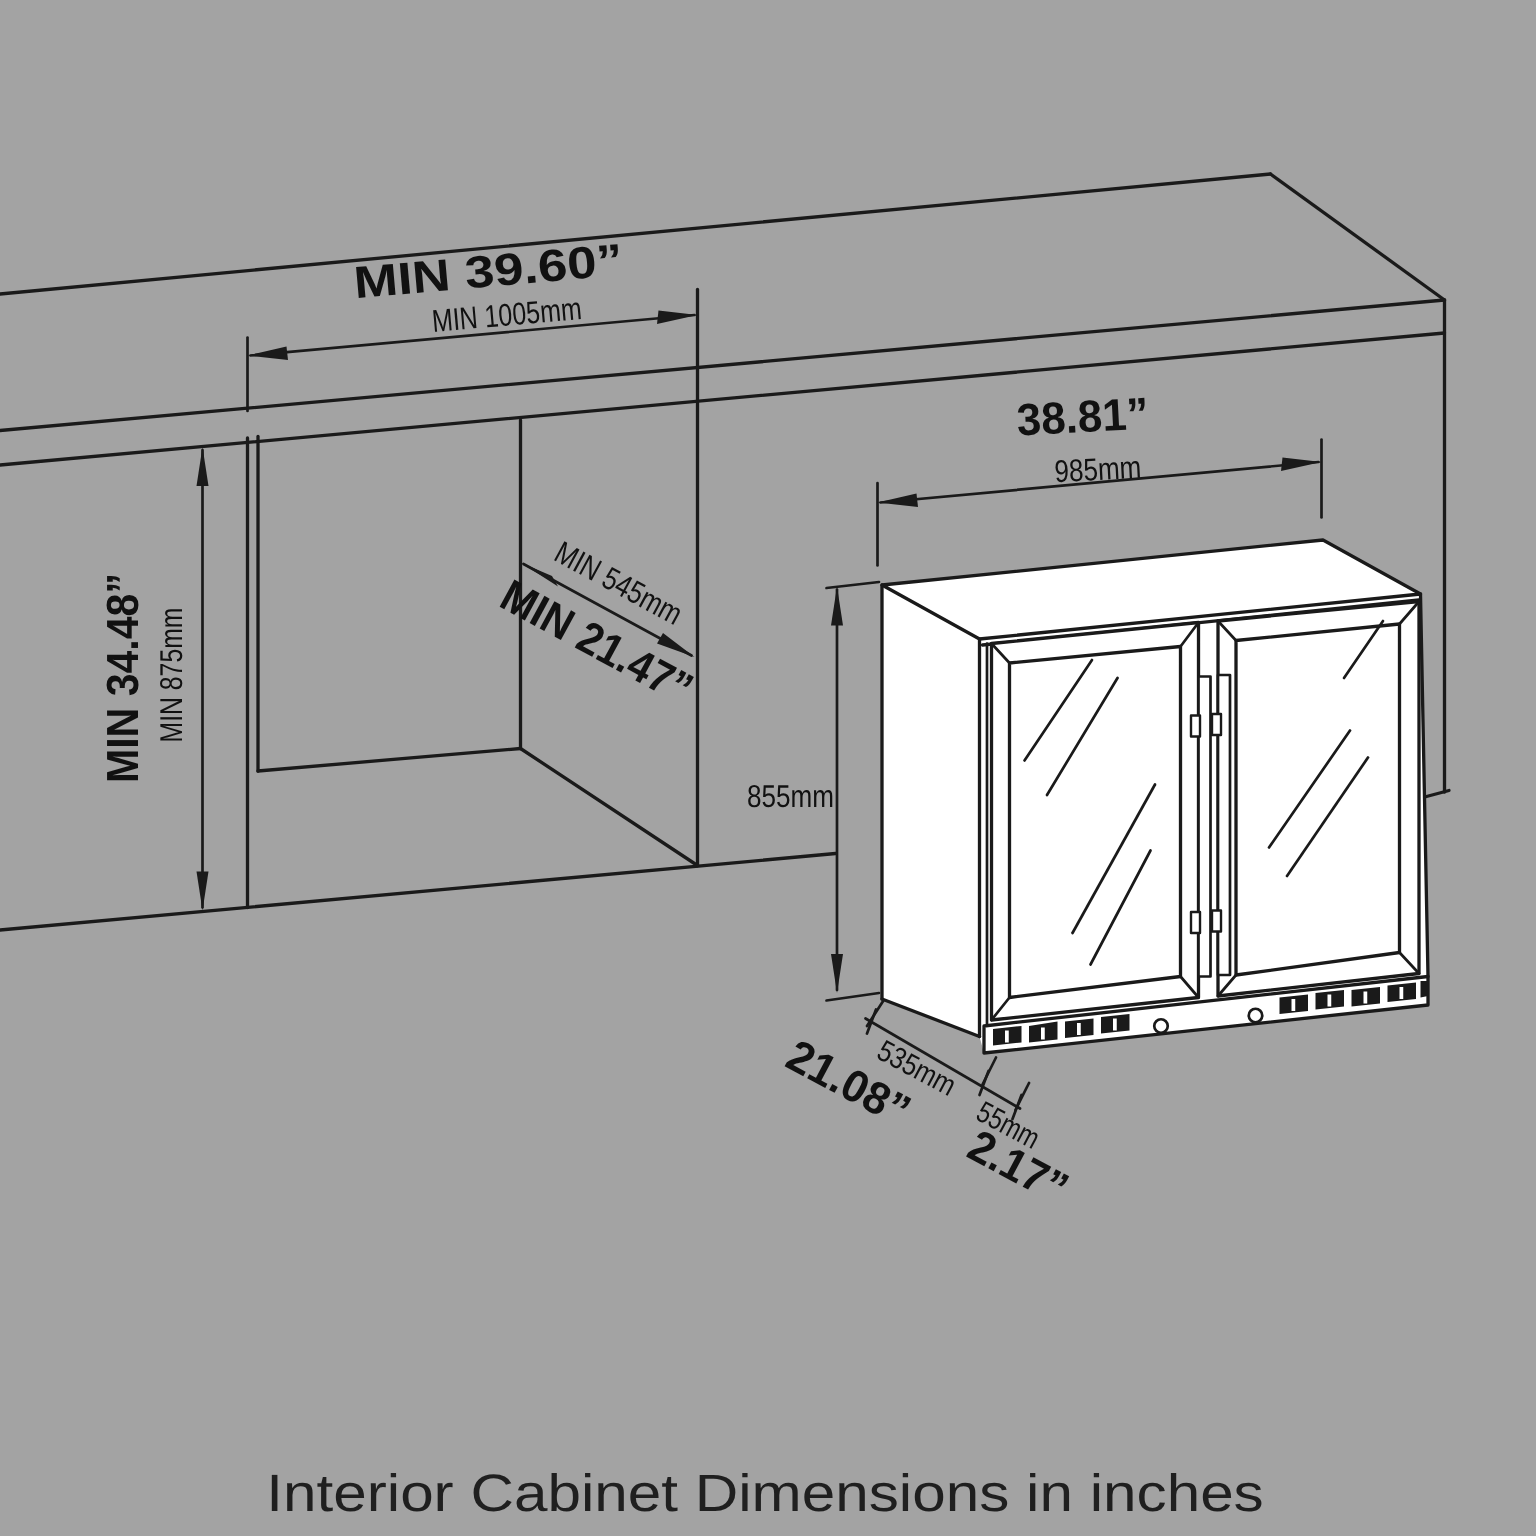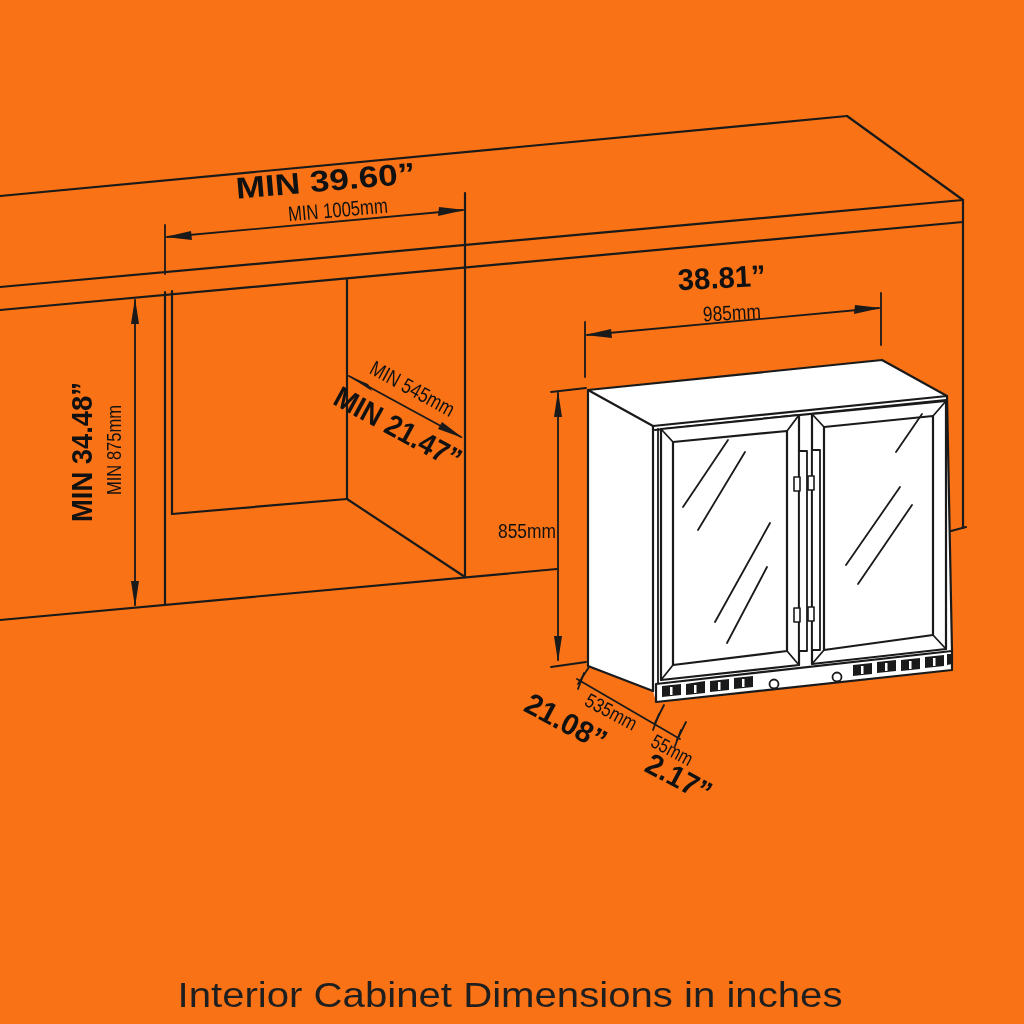--- a/index.html
+++ b/index.html
@@ -1,16 +1,16 @@
 <!DOCTYPE html>
 <html><head>
 <meta charset="utf-8">
 <style>
   html,body{margin:0;padding:0;background:#ffffff;}
-  .page{position:relative;width:1024px;height:1024px;background:#f97316;overflow:hidden;
+  .page{position:relative;width:1024px;height:1024px;background:#a3a3a3;overflow:hidden;
         font-family:"Liberation Sans", sans-serif;}
   svg{display:block;}
   .draw{stroke:#1a1a1a;stroke-width:2.2;fill:none;stroke-linecap:round;stroke-linejoin:round;}
   .draw-thin{stroke:#1a1a1a;stroke-width:1.8;fill:none;stroke-linecap:round;}
   .dim{stroke:#1a1a1a;stroke-width:1.8;fill:none;stroke-linecap:round;}
   .fillwhite{fill:#ffffff;stroke:none;}
   .whitepoly{fill:#ffffff;stroke:#1a1a1a;stroke-width:2.2;stroke-linejoin:round;}
   .slot{fill:#1a1a1a;stroke:none;}
   .stripe{fill:#ffffff;stroke:none;}
   .ah{fill:#1a1a1a;stroke:none;}

